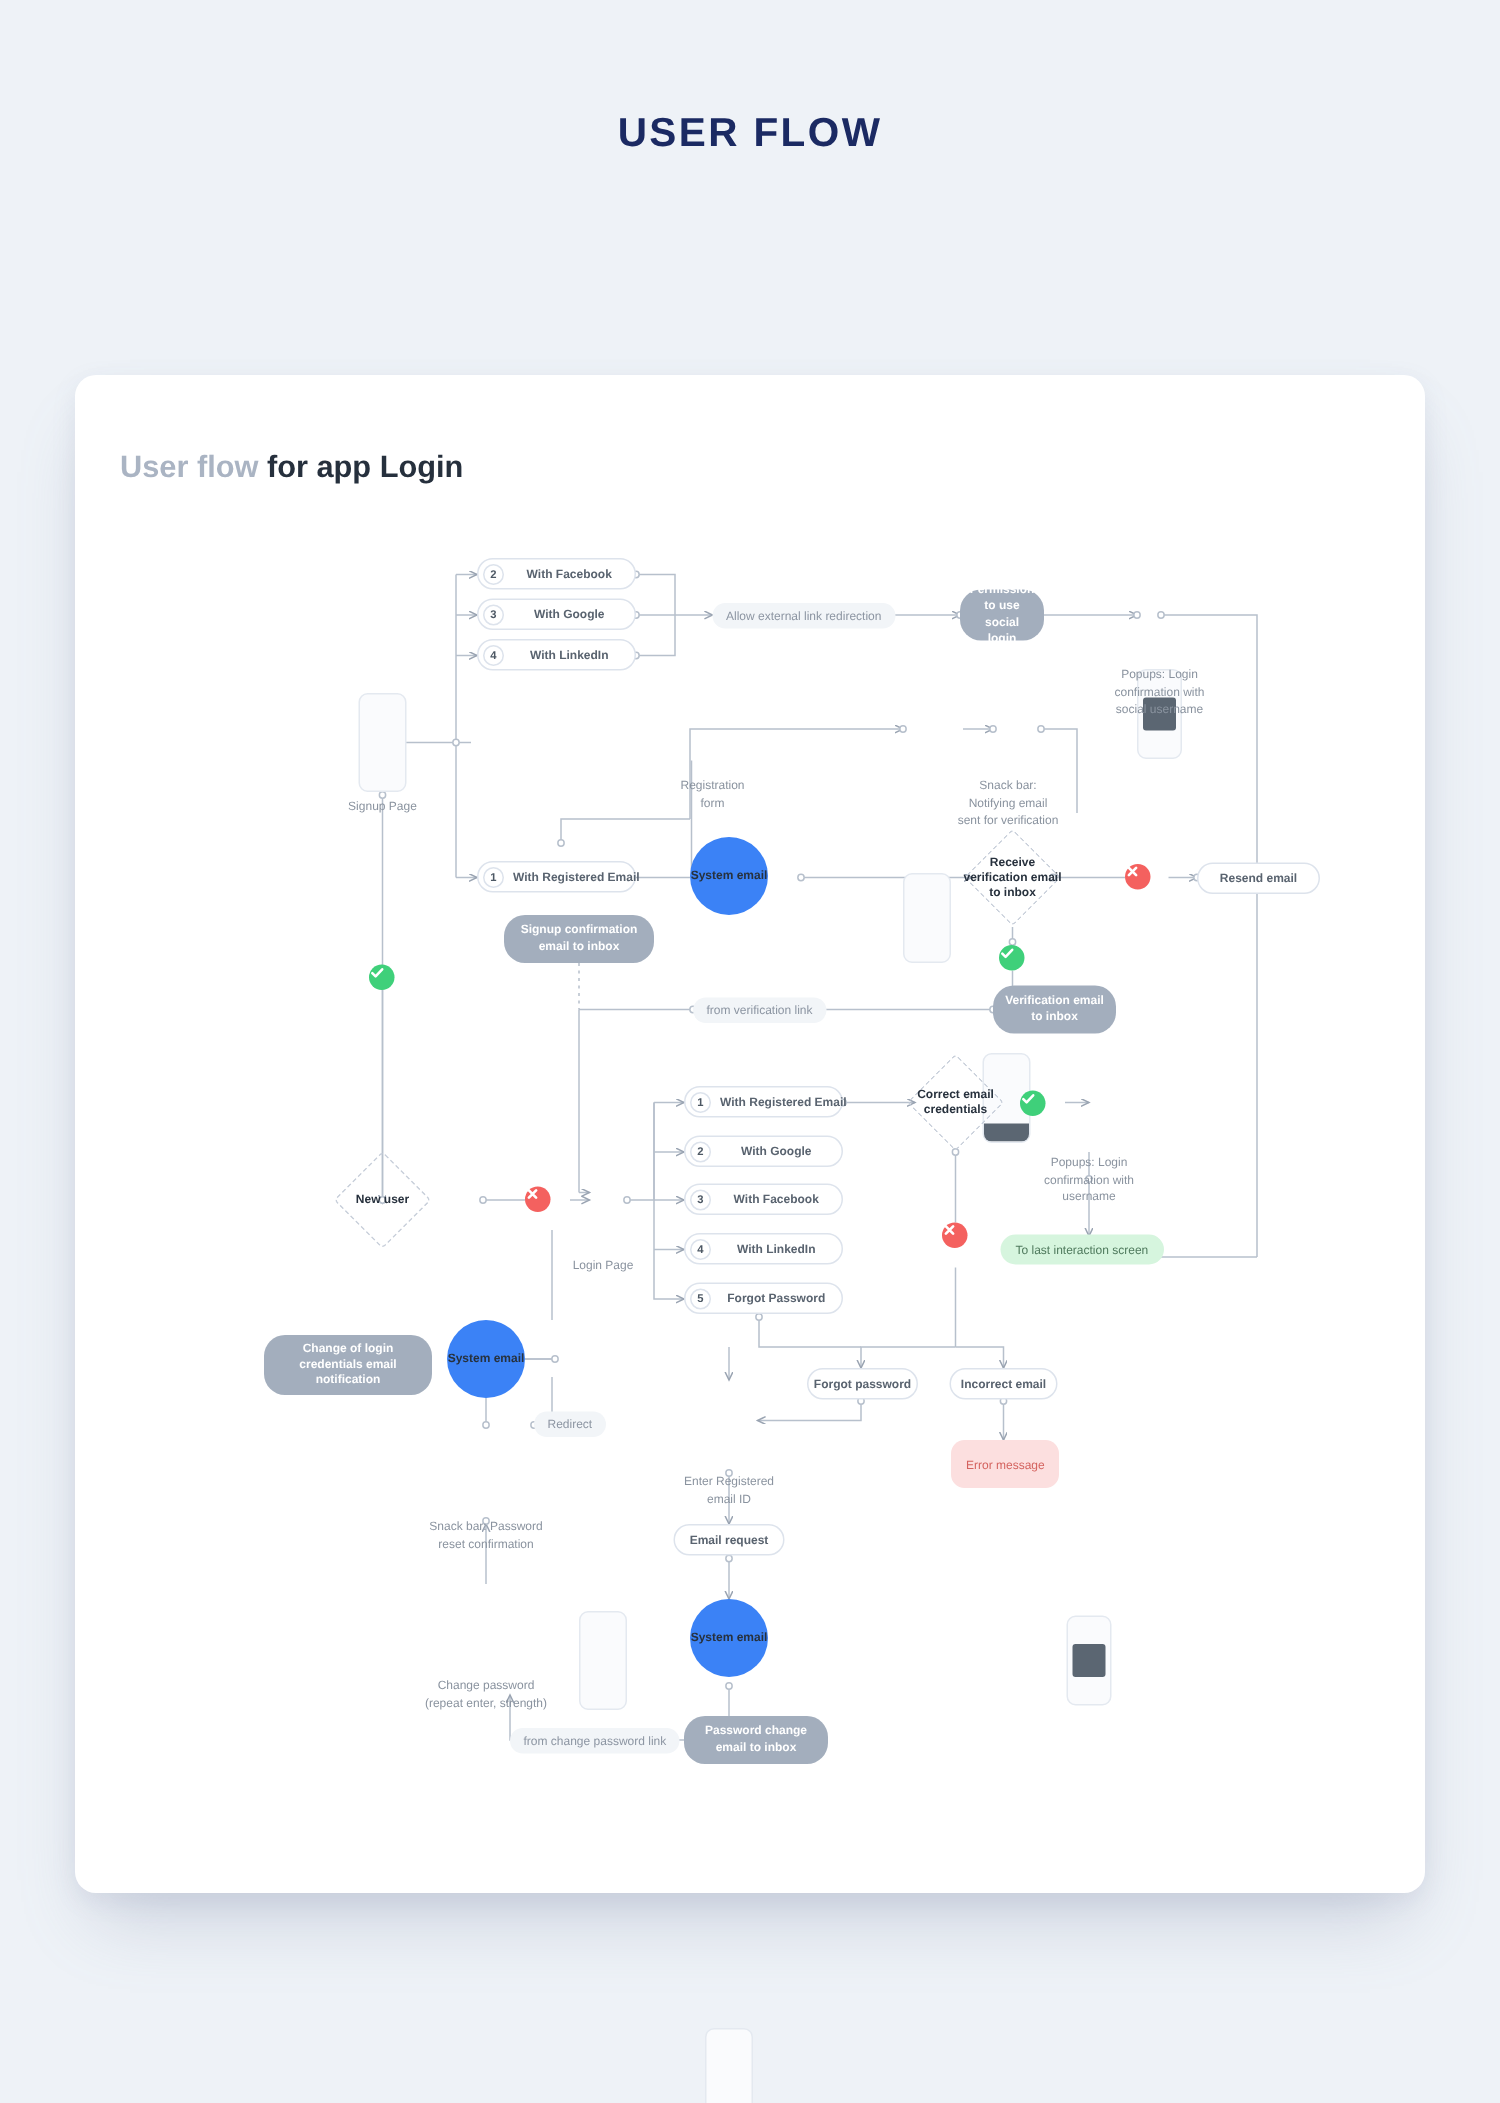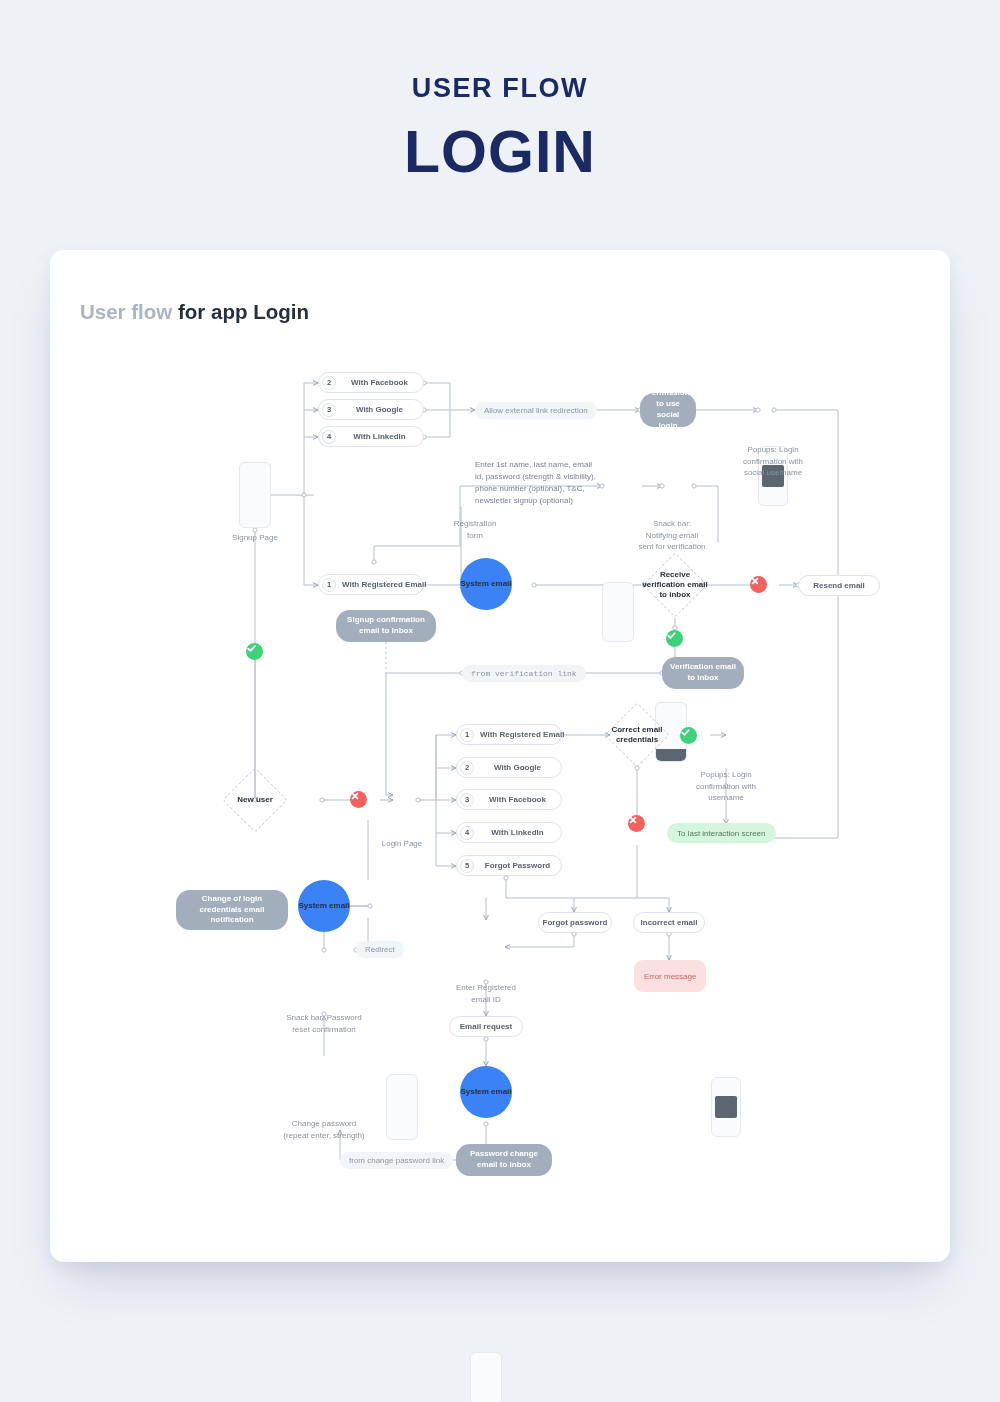--- a/index.html
+++ b/index.html
@@ -149,21 +149,20 @@
   .badge.no { background: #f4615f; }
   .badge svg { display: block; }
 </style>
 </head>
 <body>
 
 <div id="page">
 
   <div class="hdr">
     <div class="hdr-kicker">USER FLOW</div>
-    <div class="hdr-title">LOGIN</div>
   </div>
 
   <div class="card">
     <div class="card-title">
       <span class="muted">User flow </span><span>for app Login</span>
     </div>
 
     <div class="canvas">
 
       <svg width="900" height="1012">
@@ -344,25 +343,20 @@
       <div class="node pill-solid" style="left:590px; top:143px; width:56px; height:34px;">Permission to
 use social login</div>
 
       <div class="node phone" style="left:708px; top:130px; width:30px; height:60px;">
         <span class="screen-block"></span>
       </div>
       <div class="cap" style="left:674px; top:194px; width:98px;">Popups: Login
 confirmation with
 social username</div>
 
-      <div class="freetext" style="left:425px; top:209px; width:122px;">Enter 1st name, last name,
-email id, password (strength
-&amp; visibility), phone number
-(optional), T&amp;C, newsletter
-signup (optional)</div>
       <div class="node phone" style="left:552px; top:206px; width:32px; height:60px;"></div>
       <div class="cap" style="left:380px; top:268px; width:90px;">Registration
 form</div>
 
       <div class="node phone" style="left:551px; top:210px; width:32px; height:60px; visibility:hidden;"></div>
       <div class="node phone" style="left:605px; top:206px; width:32px; height:60px;">
         <span class="snack"></span>
       </div>
       <div class="cap" style="left:570px; top:268px; width:104px;">Snack bar:
 Notifying email
@@ -379,21 +373,21 @@
 inbox</span>
       </div>
 
       <div class="node pill center" style="left:748px; top:325px; width:82px;">
         <span class="lbl">Resend email</span>
       </div>
 
       <div class="node pill-solid" style="left:286px; top:360px; width:100px; height:32px;">Signup confirmation
 email to inbox</div>
 
-      <div class="node pill-ghost" style="left:412px; top:415px;font-family:Liberation Mono, monospace;">from verification link</div>
+      <div class="node pill-ghost" style="left:412px; top:415px;">from verification link</div>
 
       <div class="node pill-solid" style="left:612px; top:407px; width:82px; height:32px;">Verification email
 to inbox</div>
 
       <div class="diamond" style="left:182px; top:527px; width:46px; height:46px;">
         <span class="shape"></span>
         <span class="txt">New user</span>
       </div>
 
       <div class="node phone" style="left:336px; top:518px; width:32px; height:66px;"></div>

